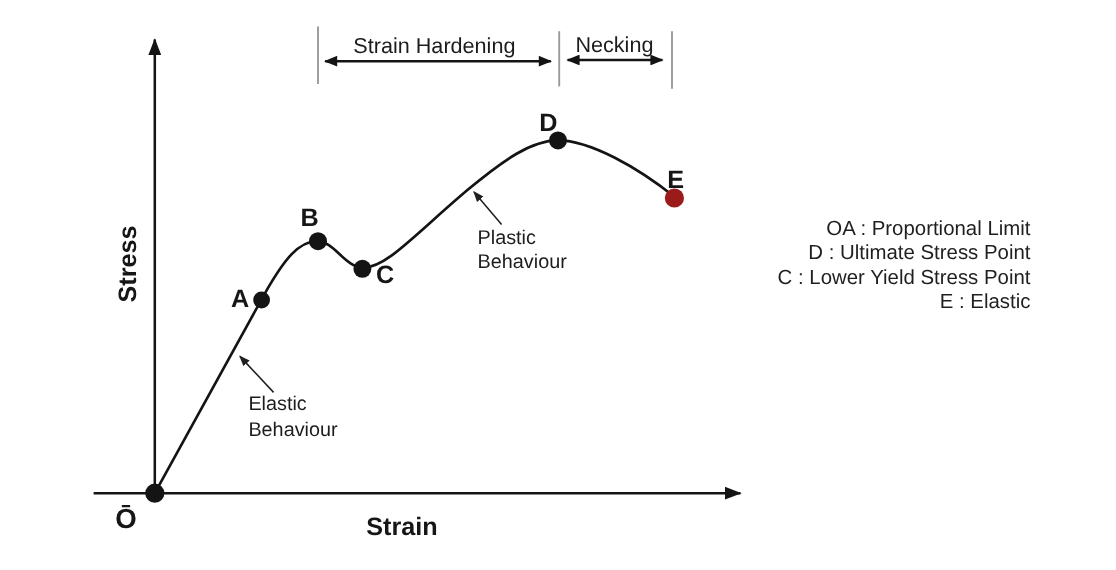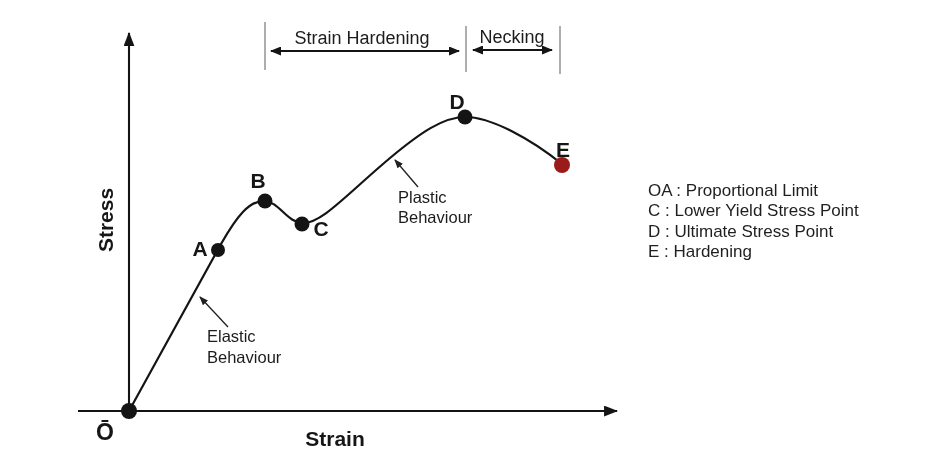--- a/index.html
+++ b/index.html
@@ -15,21 +15,21 @@
   .axis-label{font-size:21px;font-weight:bold;}
   .origin-label{font-size:23px;font-weight:bold;text-anchor:middle;}
   .point-label{font-size:21px;font-weight:bold;text-anchor:middle;}
   .bracket-label{font-size:18px;text-anchor:middle;fill:#1c1c1c;}
   .note-label{font-size:16.5px;fill:#1c1c1c;}
   .tick{stroke-width:1.6;}
   .bracket-arrow{stroke:#141414;stroke-width:2;}
   .leader{stroke:#202020;stroke-width:1.3;}
   .legend{
     position:absolute;left:648px;top:181px;
-    font-size:17px;line-height:20.3px;color:#1f1f1f;white-space:nowrap;
+    font-size:17px;line-height:20.3px;color:#1f1f1f;white-space:nowrap;text-align:right;
   }
 </style>
 </head>
 <body>
 
 <div class="stage">
 
   <svg width="930" height="475" viewBox="0 0 930 475">
     <defs>
       <marker id="ah" markerUnits="userSpaceOnUse" markerWidth="14" markerHeight="11" viewBox="0 0 13 10" refX="12" refY="5" orient="auto">
@@ -91,18 +91,18 @@
 
     <g>
       <line class="leader" x1="418" y1="187" x2="395" y2="160" marker-end="url(#ahs)"></line>
       <text class="note-label" x="398" y="203">Plastic</text>
       <text class="note-label" x="398" y="223">Behaviour</text>
     </g>
   </svg>
 
   <div class="legend">
     <div>OA : Proportional Limit</div>
+    <div>D : Ultimate Stress Point</div>
     <div>C : Lower Yield Stress Point</div>
-    <div>D : Ultimate Stress Point</div>
-    <div>E : Hardening</div>
+    <div>E : Elastic</div>
   </div>
 
 </div>
 
 </body></html>

